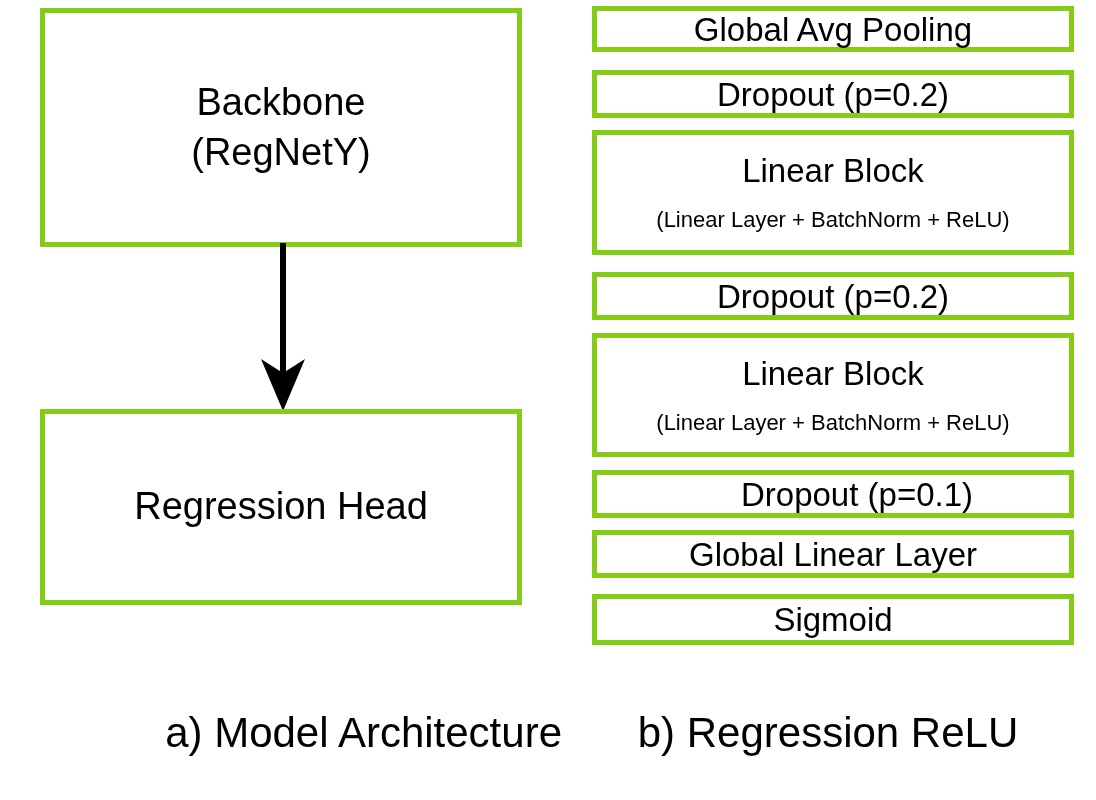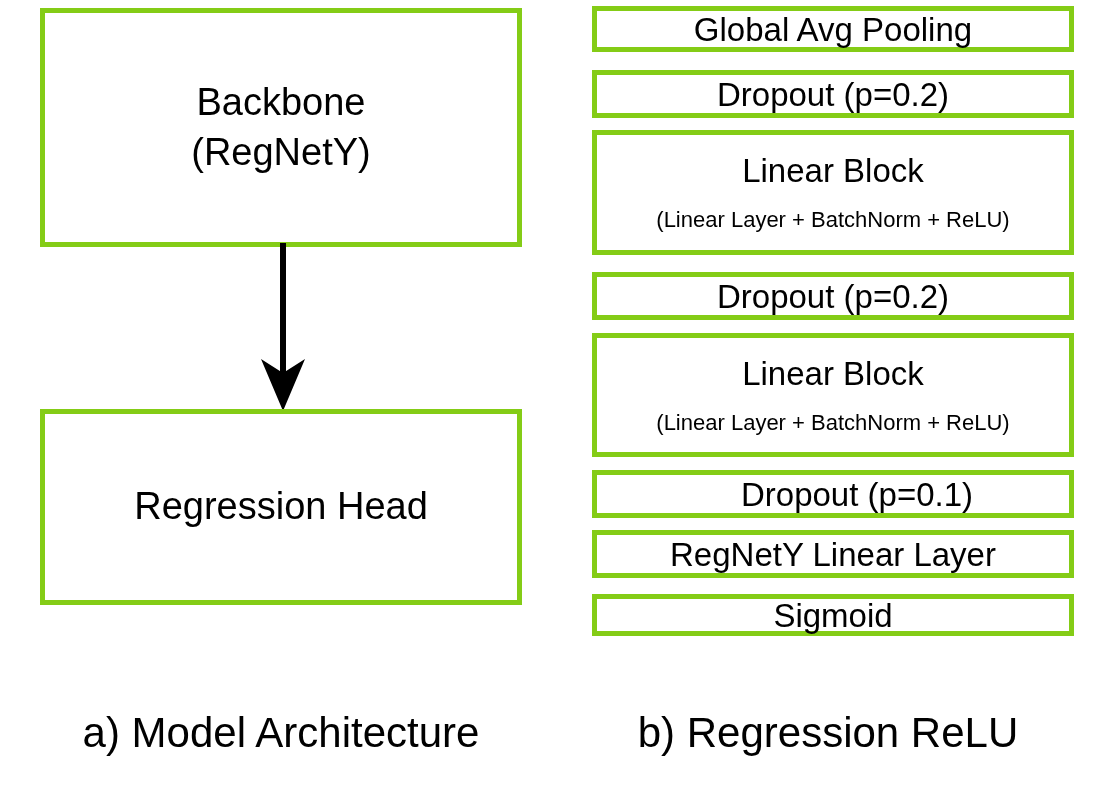--- a/index.html
+++ b/index.html
@@ -89,20 +89,21 @@
     position: absolute;
     font-size: 42px;
     line-height: 1.0;
     text-align: center;
     white-space: nowrap;
   }
   #caption-a {
     left: 0px;
     top: 712px;
     width: 562px;
+    text-align: right;
   }
   #caption-b {
     left: 560px;
     top: 712px;
     width: 536px;
   }
 </style>
 </head>
 <body>
 
@@ -157,25 +158,25 @@
       <div class="layer-title">Linear Block</div>
       <div class="layer-sub">(Linear Layer + BatchNorm + ReLU)</div>
     </div>
 
     <div class="box panel-b-box" style="top:470px; height:48px;padding-left:48px;">
       <div class="layer-title">Dropout (p=0.1)</div>
 
     </div>
 
     <div class="box panel-b-box" style="top:530px; height:48px;">
-      <div class="layer-title">RegNetY Linear Layer</div>
+      <div class="layer-title">Global Linear Layer</div>
 
     </div>
 
-    <div class="box panel-b-box" style="top:594px; height:42px;">
+    <div class="box panel-b-box" style="top:594px; height:51px;">
       <div class="layer-title">Sigmoid</div>
 
     </div>
 
     <div class="caption" id="caption-b">b) Regression ReLU</div>
   </div>
 
 </div>
 
 </body></html>

